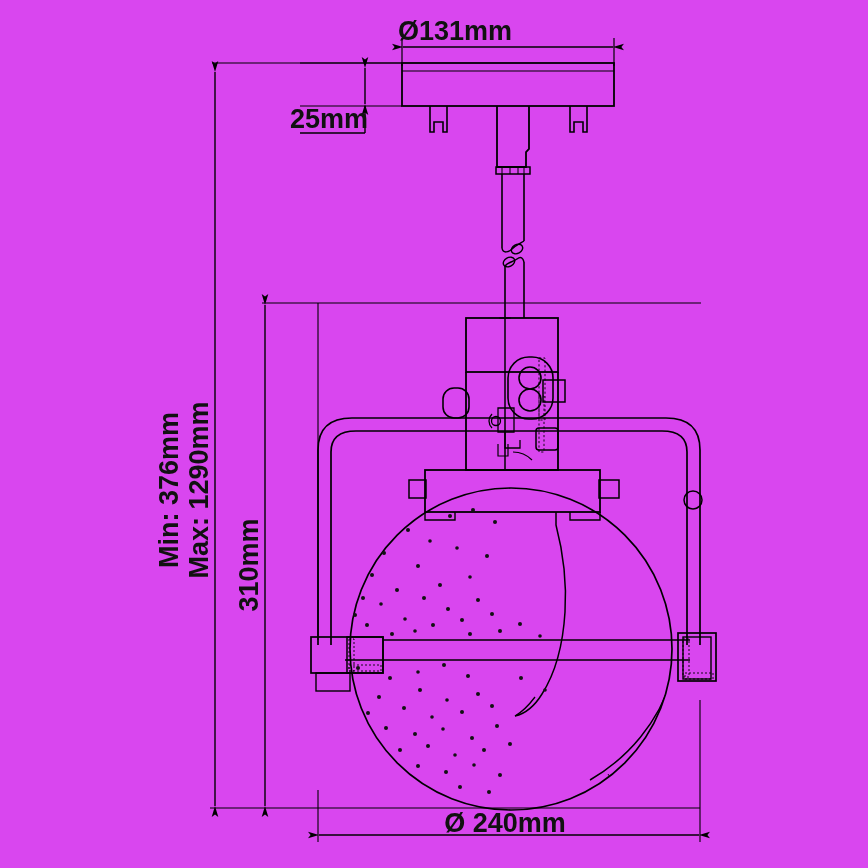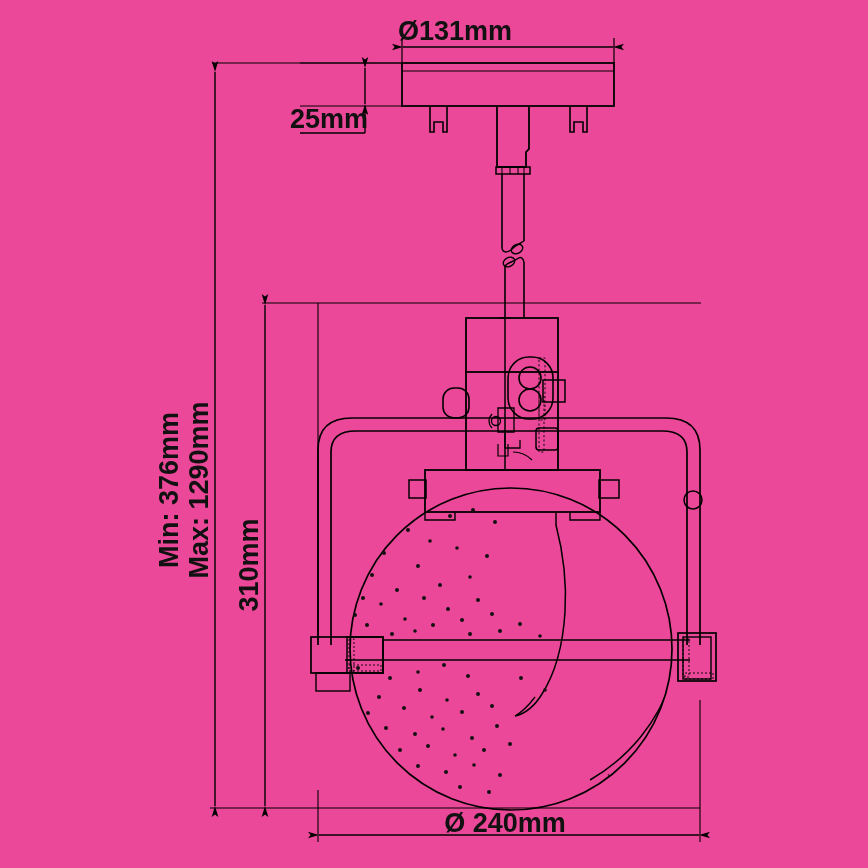--- a/index.html
+++ b/index.html
@@ -1,18 +1,18 @@
 <!DOCTYPE html>
 <html><head>
 <meta charset="utf-8">
 <style>
   html,body{margin:0;padding:0;background:#ffffff;}
   body{width:868px;height:868px;overflow:hidden;
        font-family:"Liberation Sans",sans-serif;}
-  #stage{position:relative;width:868px;height:868px;background:#ec4899;}
+  #stage{position:relative;width:868px;height:868px;background:#d946ef;}
   svg{position:absolute;left:0;top:0;}
   .dim-text{font-family:"Liberation Sans",sans-serif;font-size:27px;font-weight:700;fill:#111111;}
 </style>
 </head>
 <body>
 
 <div id="stage">
 
 <svg width="868" height="868" viewBox="0 0 868 868">
 

